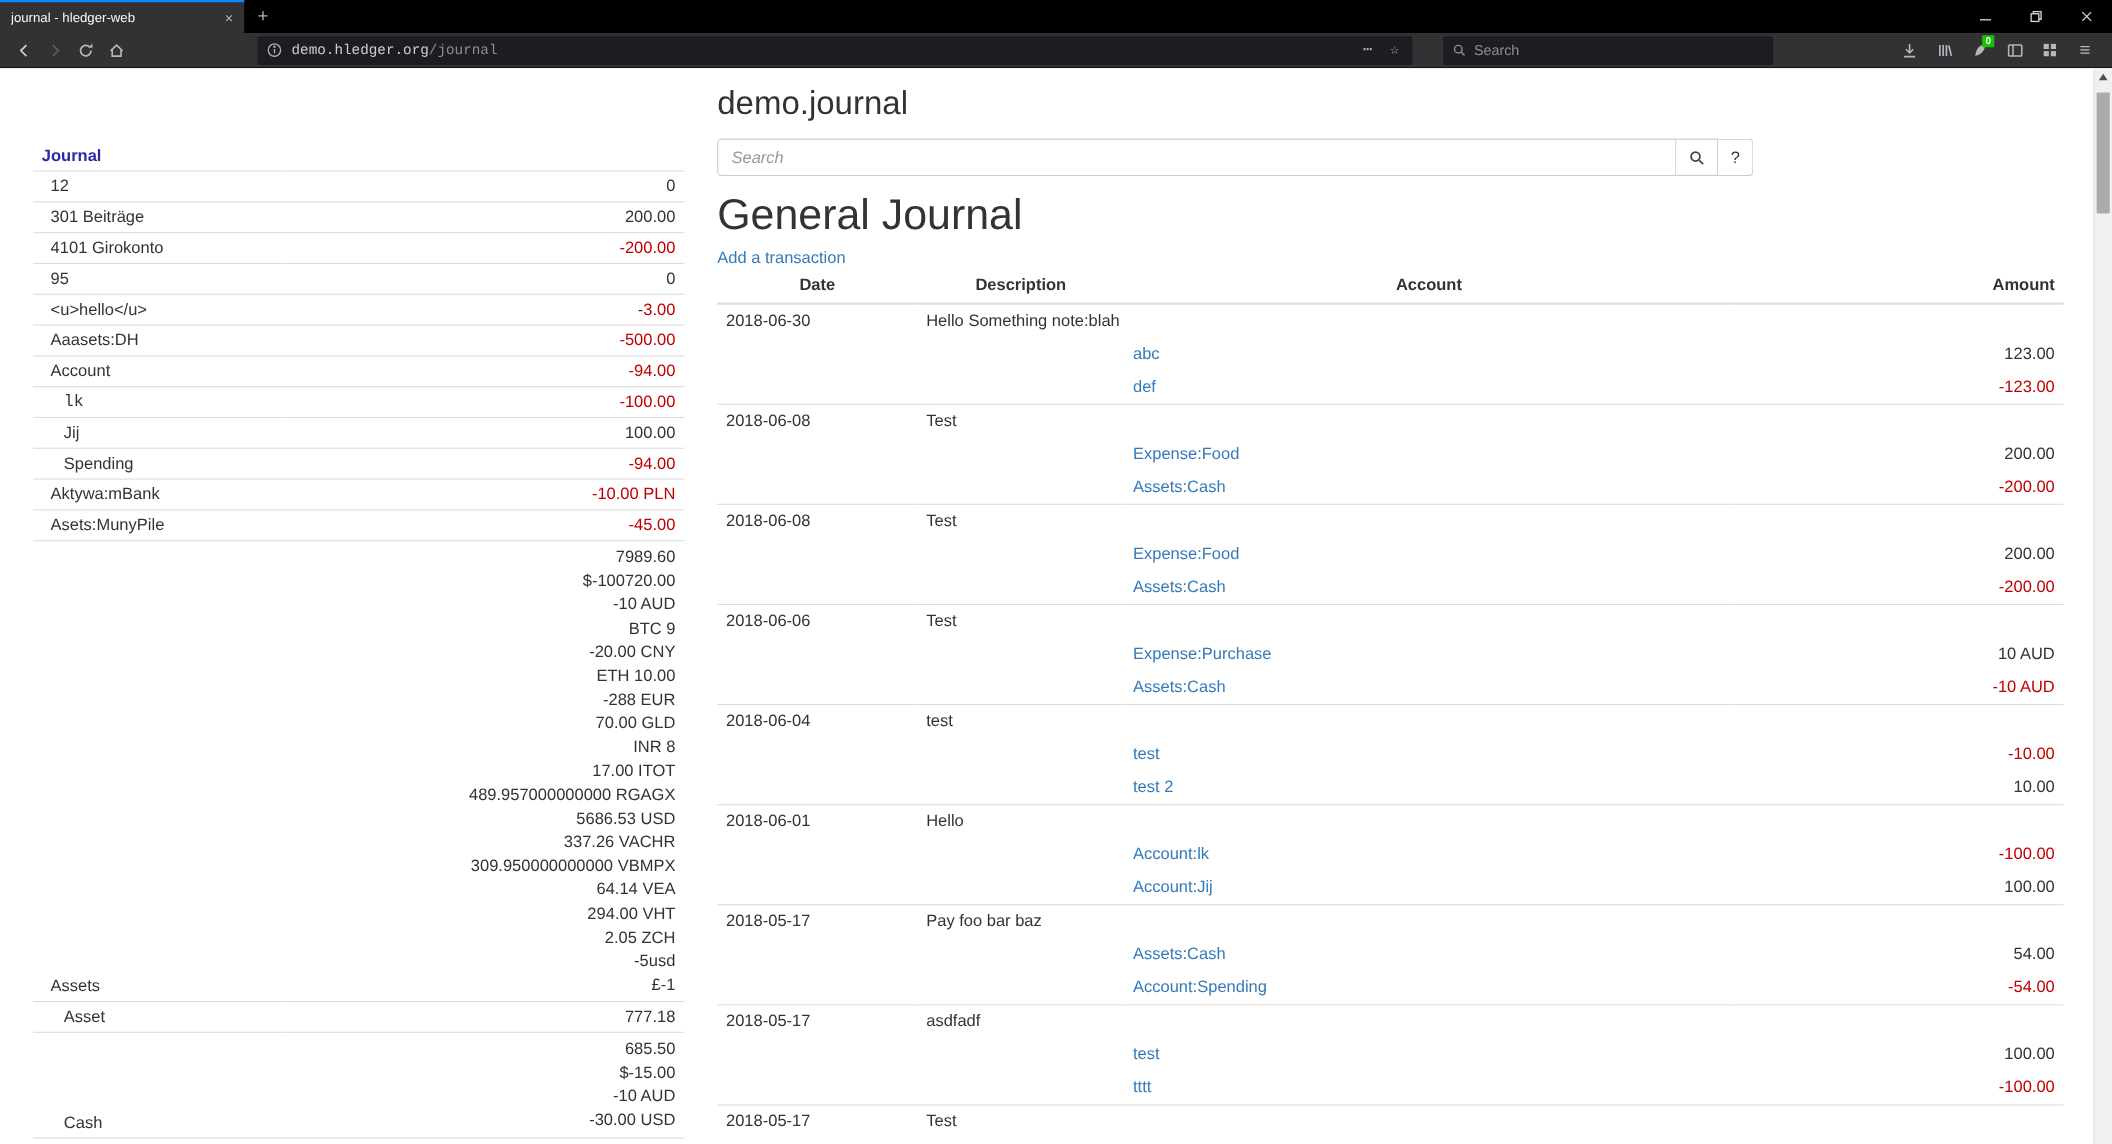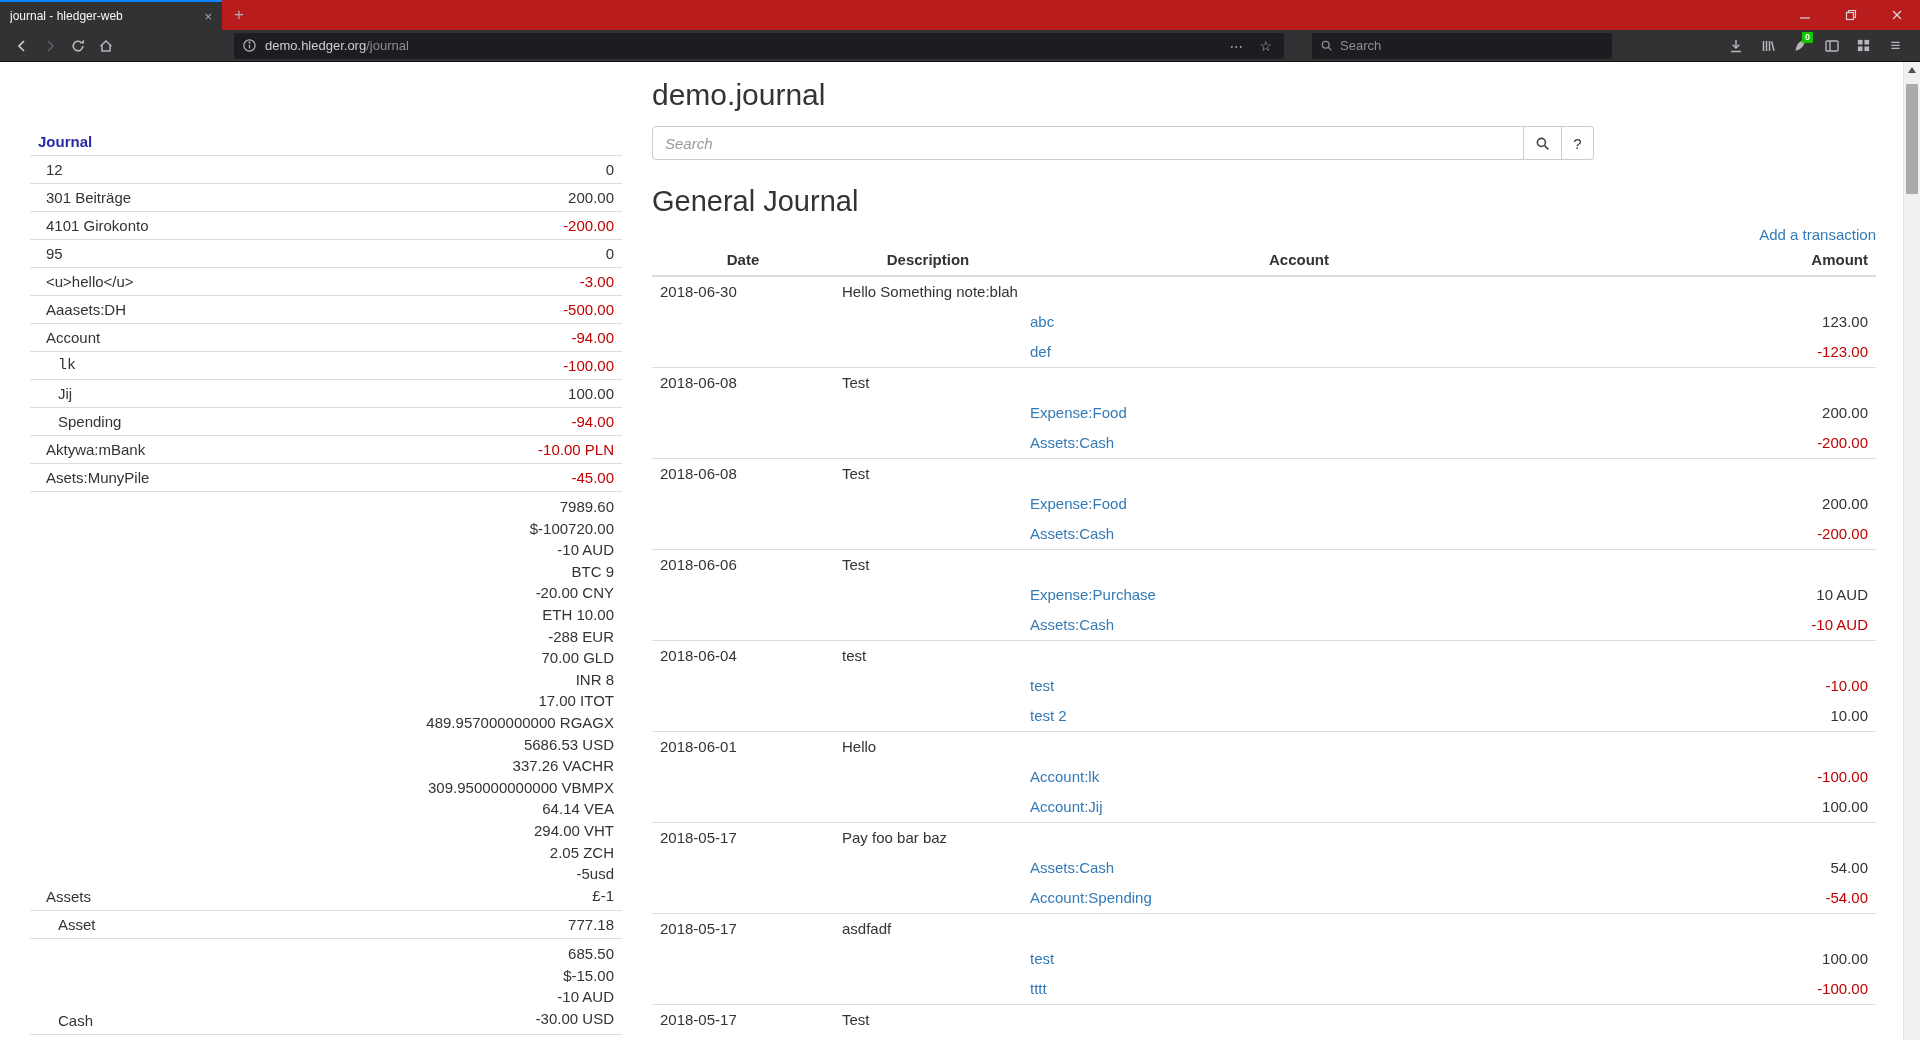--- a/index.html
+++ b/index.html
@@ -8,40 +8,41 @@
     font-family: "Liberation Sans", "DejaVu Sans", sans-serif;
     background: #fff; color: #333;
   }
   :root {
     --accent: #0a84ff;
     --link: #337ab7;
     --jlink: #2a2aa6;
     --neg: #c00000;
   }
   
-  .titlebar { height: 30px; background: #b91c1c; display: flex; align-items: stretch; }
+  .titlebar { height: 30px; background: #000000; display: flex; align-items: stretch; }
   .tab {
     width: 222px; background: #323234; border-top: 2px solid var(--accent);
     display: flex; align-items: center; gap: 8px; padding: 0 10px;
     font-size: 12px; color: #f9f9fa;
   }
   .tab-title { flex: 1; white-space: nowrap; overflow: hidden; }
   .tab-close { color: #b1b1b3; font-size: 13px; line-height: 13px; }
   .newtab-btn { width: 34px; display: flex; align-items: center; justify-content: center; color: #b1b1b3; font-size: 17px; }
   .win-controls { margin-left: auto; display: flex; }
   .win-btn { width: 46px; display: flex; align-items: center; justify-content: center; }
   .navbar {
     height: 32px; background: #323234; display: flex; align-items: center;
     padding: 0 8px; border-bottom: 1px solid #101012;
   }
   .nav-btn { width: 28px; height: 26px; display: flex; align-items: center; justify-content: center; border-radius: 2px; }
   .urlbar {
     margin-left: 114px; width: 1050px; height: 26px; background: #1d1d21;
     border-radius: 2px; display: flex; align-items: center; padding: 0 8px; gap: 8px;
     font-size: 13px;
+    font-family: Liberation Mono, monospace;
   }
   .url-text { white-space: nowrap; }
   .url-domain { color: #cfcfd3; }
   .url-path { color: #8e8e92; }
   .url-spacer { flex: 1; }
   .url-action { color: #b1b1b3; font-size: 14px; padding: 0 4px; }
   .searchbar {
     margin-left: 28px; width: 300px; height: 26px; background: #1d1d21;
     border-radius: 2px; display: flex; align-items: center; padding: 0 8px; gap: 7px;
     font-size: 13px; color: #8e8e92;
@@ -75,22 +76,22 @@
     padding: 6px 12px; font-size: 15px; font-family: inherit; color: #333; outline: none;
   }
   .search-input::placeholder { color: #999; font-style: italic; }
   .btn {
     height: 34px; background: #fff; border: 1px solid #ccc; border-left: none;
     display: flex; align-items: center; justify-content: center; font-size: 15px; color: #333;
     font-family: inherit;
   }
   .search-btn { width: 38px; }
   .help-btn { width: 32px; border-radius: 0 4px 4px 0; }
-  .section-title { font-size: 29px; font-weight: 400; color: #333; margin: 25px 0 0; }
-  .add-link-row { margin: 8px 0 2px; font-size: 15px; text-align: right; }
+  .section-title { font-size: 39px; font-weight: 400; color: #333; margin: 14px 0 0; }
+  .add-link-row { margin: 8px 0 2px; font-size: 15px; }
   a.blue-link { color: var(--link); text-decoration: none; }
   .journal-table { width: 100%; border-collapse: collapse; font-size: 15px; }
   .journal-table th {
     text-align: center; font-weight: bold; padding: 5px 8px; line-height: 20px;
     border-bottom: 2px solid #ddd; color: #333;
   }
   .journal-table th.h-amt { text-align: right; }
   .journal-table td { padding: 5px 8px; line-height: 20px; vertical-align: top; }
   .txn-row td { border-top: 1px solid #ddd; }
   .c-date { width: 182px; }

